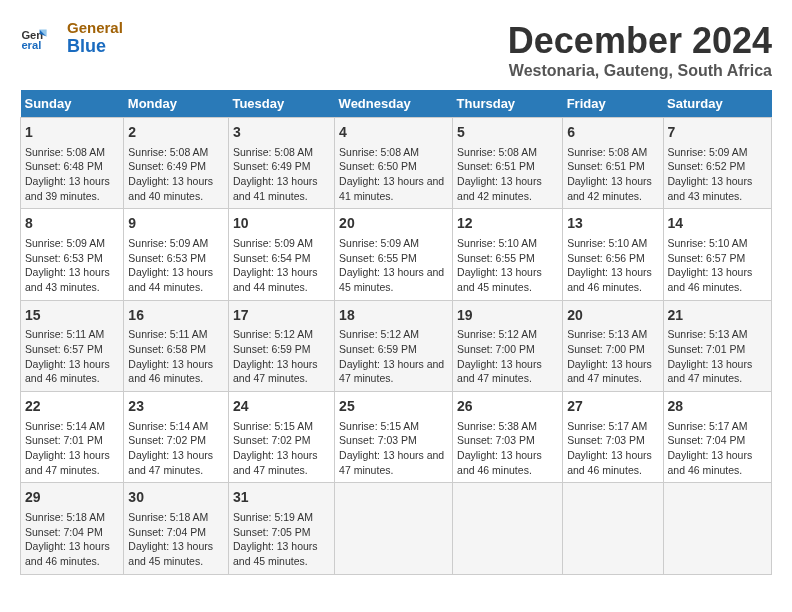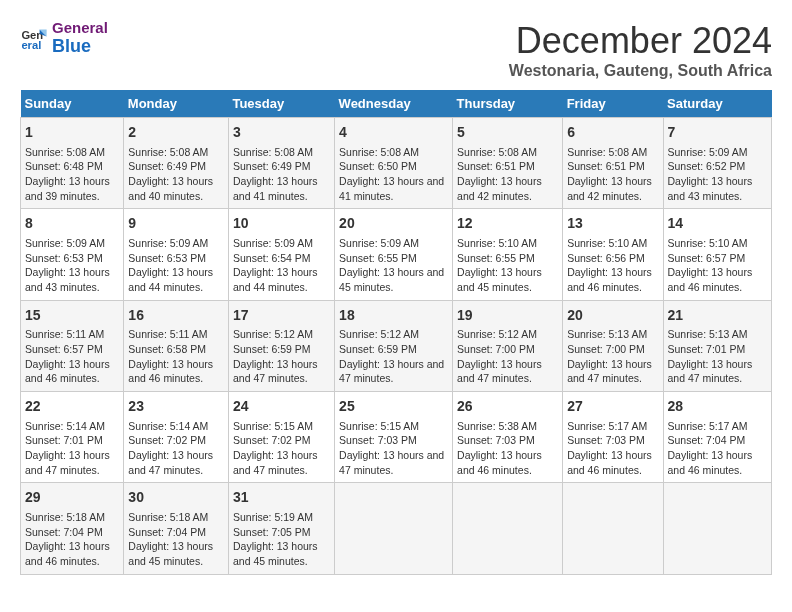--- a/index.html
+++ b/index.html
@@ -12,32 +12,32 @@
     }
     .header-area {
       display: flex;
       justify-content: space-between;
       align-items: flex-start;
       margin-bottom: 10px;
     }
     .logo {
       display: flex;
       align-items: center;
-      gap: 4px;
+      gap: 19px;
     }
     .logo-icon {
       width: 28px;
       height: 28px;
     }
     .title-area {
       text-align: right;
     }
     .main-title {
       font-size: 36px;
-      font-weight: normal;
+      font-weight: bold;
       color: #333;
     }
     .subtitle {
       font-size: 16px;
       color: #555;
       font-weight: bold;
     }
     table {
       width: 100%;
       border-collapse: collapse;
@@ -81,21 +81,21 @@
 
 <div class="header-area">
   <div class="logo">
     <svg class="logo-icon" viewBox="0 0 40 40">
       <text x="2" y="22" font-size="16" font-weight="bold" fill="#333">Gen</text>
       <text x="2" y="36" font-size="16" font-weight="bold" fill="#1a6bbf">eral</text>
       <polygon points="28,8 38,18 28,14" fill="#1a6bbf"></polygon>
       <polygon points="28,8 38,8 38,18" fill="#4aa0e0" opacity="0.6"></polygon>
     </svg>
     <div>
-      <div style="font-size:15px; font-weight:bold; color:#701a75; line-height:1.1;">General</div>
+      <div style="font-size:15px; font-weight:bold; color:#a16207; line-height:1.1;">General</div>
       <div style="font-size:18px; font-weight:bold; color:#1a6bbf; line-height:1.1;">Blue</div>
     </div>
   </div>
   <div class="title-area">
     <div class="main-title">December 2024</div>
     <div class="subtitle">Westonaria, Gauteng, South Africa</div>
   </div>
 </div>
 
 <table>

